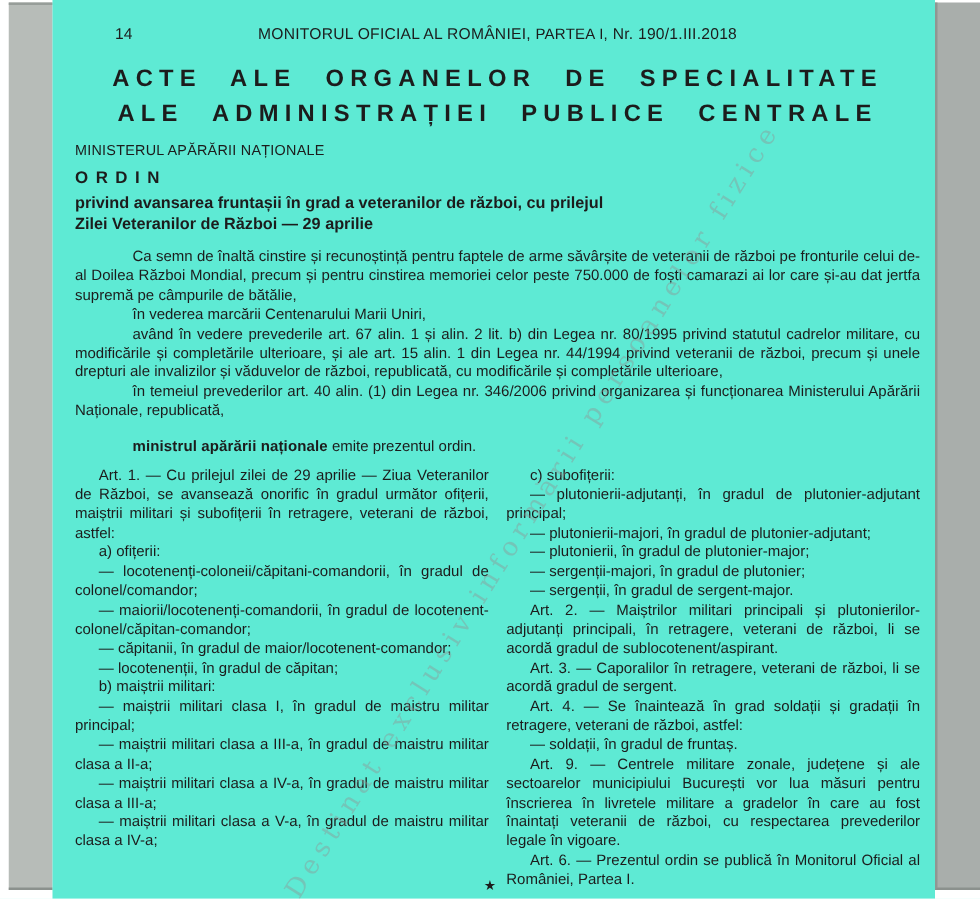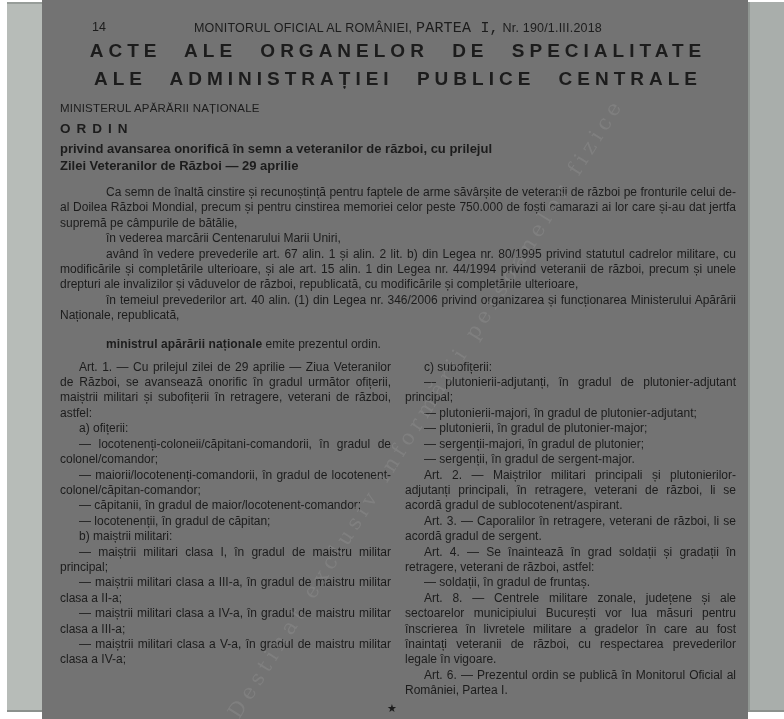--- a/index.html
+++ b/index.html
@@ -3,28 +3,28 @@
 <meta charset="utf-8">
 <style>
   * { margin:0; padding:0; box-sizing:border-box; }
   html,body { width:784px; height:719px; background:#ffffff; }
   body { font-family:"Liberation Sans", sans-serif; color:#1c1c1c; position:relative; overflow:hidden; }
 
   .strip { position:absolute; top:2px; height:710px; }
   .strip-left  { left:7px;  width:35px; background:#b7bcb8; border-top:2px solid #979d99; border-bottom:2px solid #8b918d; }
   .strip-right { left:748px; width:36px; background:#a9aeab; border-left:2px solid #909692; border-bottom:2px solid #8b918d; }
 
-  .page { position:absolute; left:42px; top:0; width:706px; height:719px; background:#737373; padding:20px 12px 0 18px; }
+  .page { position:absolute; left:42px; top:0; width:706px; height:719px; background:#5eead4; padding:20px 12px 0 18px; }
 
   .hdr-row { position:relative; height:16px; }
   .page-num { position:absolute; left:32px; top:0; font-size:12.5px; }
   .hdr-center { text-align:center; font-size:12.5px; letter-spacing:.2px; }
-  .hdr-part { font-size:15px;font-family:Liberation Mono, monospace; }
+  .hdr-part { font-size:12px; }
 
-  .big-title { text-align:center; font-weight:bold; font-size:19px; letter-spacing:5px; word-spacing:13px; line-height:28px; margin-top:1px; }
+  .big-title { text-align:center; font-weight:bold; font-size:19px; letter-spacing:5px; word-spacing:13px; line-height:28px; margin-top:14px; }
 
   .ministry { font-size:11.5px; margin-top:9px; letter-spacing:.2px; }
 
   .ordin-block { text-align:left; margin-top:7px; }
   .ordin-title { font-weight:bold; font-size:13.5px; letter-spacing:6px; }
   .ordin-sub { font-weight:bold; font-size:13px; line-height:17px; margin-top:4px; }
 
   .body-txt { font-size:12px; line-height:15.4px; }
   .preamble { margin-top:11px; }
   .preamble p { text-indent:46px; text-align:justify; }
@@ -66,21 +66,21 @@
   <div class="big-title">
     <div>ACTE ALE ORGANELOR DE SPECIALITATE</div>
     <div>ALE ADMINISTRAȚIEI PUBLICE CENTRALE</div>
   </div>
 
   <div class="ministry">MINISTERUL APĂRĂRII NAȚIONALE</div>
 
   <div class="ordin-block">
     <div class="ordin-title">ORDIN</div>
     <div class="ordin-sub">
-      <div>privind avansarea onorifică în semn a veteranilor de război, cu prilejul</div>
+      <div>privind avansarea fruntașii în grad a veteranilor de război, cu prilejul</div>
       <div>Zilei Veteranilor de Război — 29 aprilie</div>
     </div>
   </div>
 
   <div class="preamble body-txt">
     <p>Ca semn de înaltă cinstire și recunoștință pentru faptele de arme săvârșite de veteranii de război pe fronturile celui de-al Doilea Război Mondial, precum și pentru cinstirea memoriei celor peste 750.000 de foști camarazi ai lor care și-au dat jertfa supremă pe câmpurile de bătălie,</p>
     <p>în vederea marcării Centenarului Marii Uniri,</p>
     <p>având în vedere prevederile art. 67 alin. 1 și alin. 2 lit. b) din Legea nr. 80/1995 privind statutul cadrelor militare, cu modificările și completările ulterioare, și ale art. 15 alin. 1 din Legea nr. 44/1994 privind veteranii de război, precum și unele drepturi ale invalizilor și văduvelor de război, republicată, cu modificările și completările ulterioare,</p>
     <p>în temeiul prevederilor art. 40 alin. (1) din Legea nr. 346/2006 privind organizarea și funcționarea Ministerului Apărării Naționale, republicată,</p>
   </div>
@@ -105,21 +105,21 @@
       <p>c) subofițerii:</p>
       <p>— plutonierii-adjutanți, în gradul de plutonier-adjutant principal;</p>
       <p>— plutonierii-majori, în gradul de plutonier-adjutant;</p>
       <p>— plutonierii, în gradul de plutonier-major;</p>
       <p>— sergenții-majori, în gradul de plutonier;</p>
       <p>— sergenții, în gradul de sergent-major.</p>
       <p>Art. 2. — Maiștrilor militari principali și plutonierilor-adjutanți principali, în retragere, veterani de război, li se acordă gradul de sublocotenent/aspirant.</p>
       <p>Art. 3. — Caporalilor în retragere, veterani de război, li se acordă gradul de sergent.</p>
       <p>Art. 4. — Se înaintează în grad soldații și gradații în retragere, veterani de război, astfel:</p>
       <p>— soldații, în gradul de fruntaș.</p>
-      <p>Art. 8. — Centrele militare zonale, județene și ale sectoarelor municipiului București vor lua măsuri pentru înscrierea în livretele militare a gradelor în care au fost înaintați veteranii de război, cu respectarea prevederilor legale în vigoare.</p>
+      <p>Art. 9. — Centrele militare zonale, județene și ale sectoarelor municipiului București vor lua măsuri pentru înscrierea în livretele militare a gradelor în care au fost înaintați veteranii de război, cu respectarea prevederilor legale în vigoare.</p>
       <p>Art. 6. — Prezentul ordin se publică în Monitorul Oficial al României, Partea I.</p>
     </div>
   </div>
 
 </div>
 
 <div class="watermark">Destinat exclusiv informării persoanelor fizice</div>
 <div class="star">★</div>
 
 </body></html>

